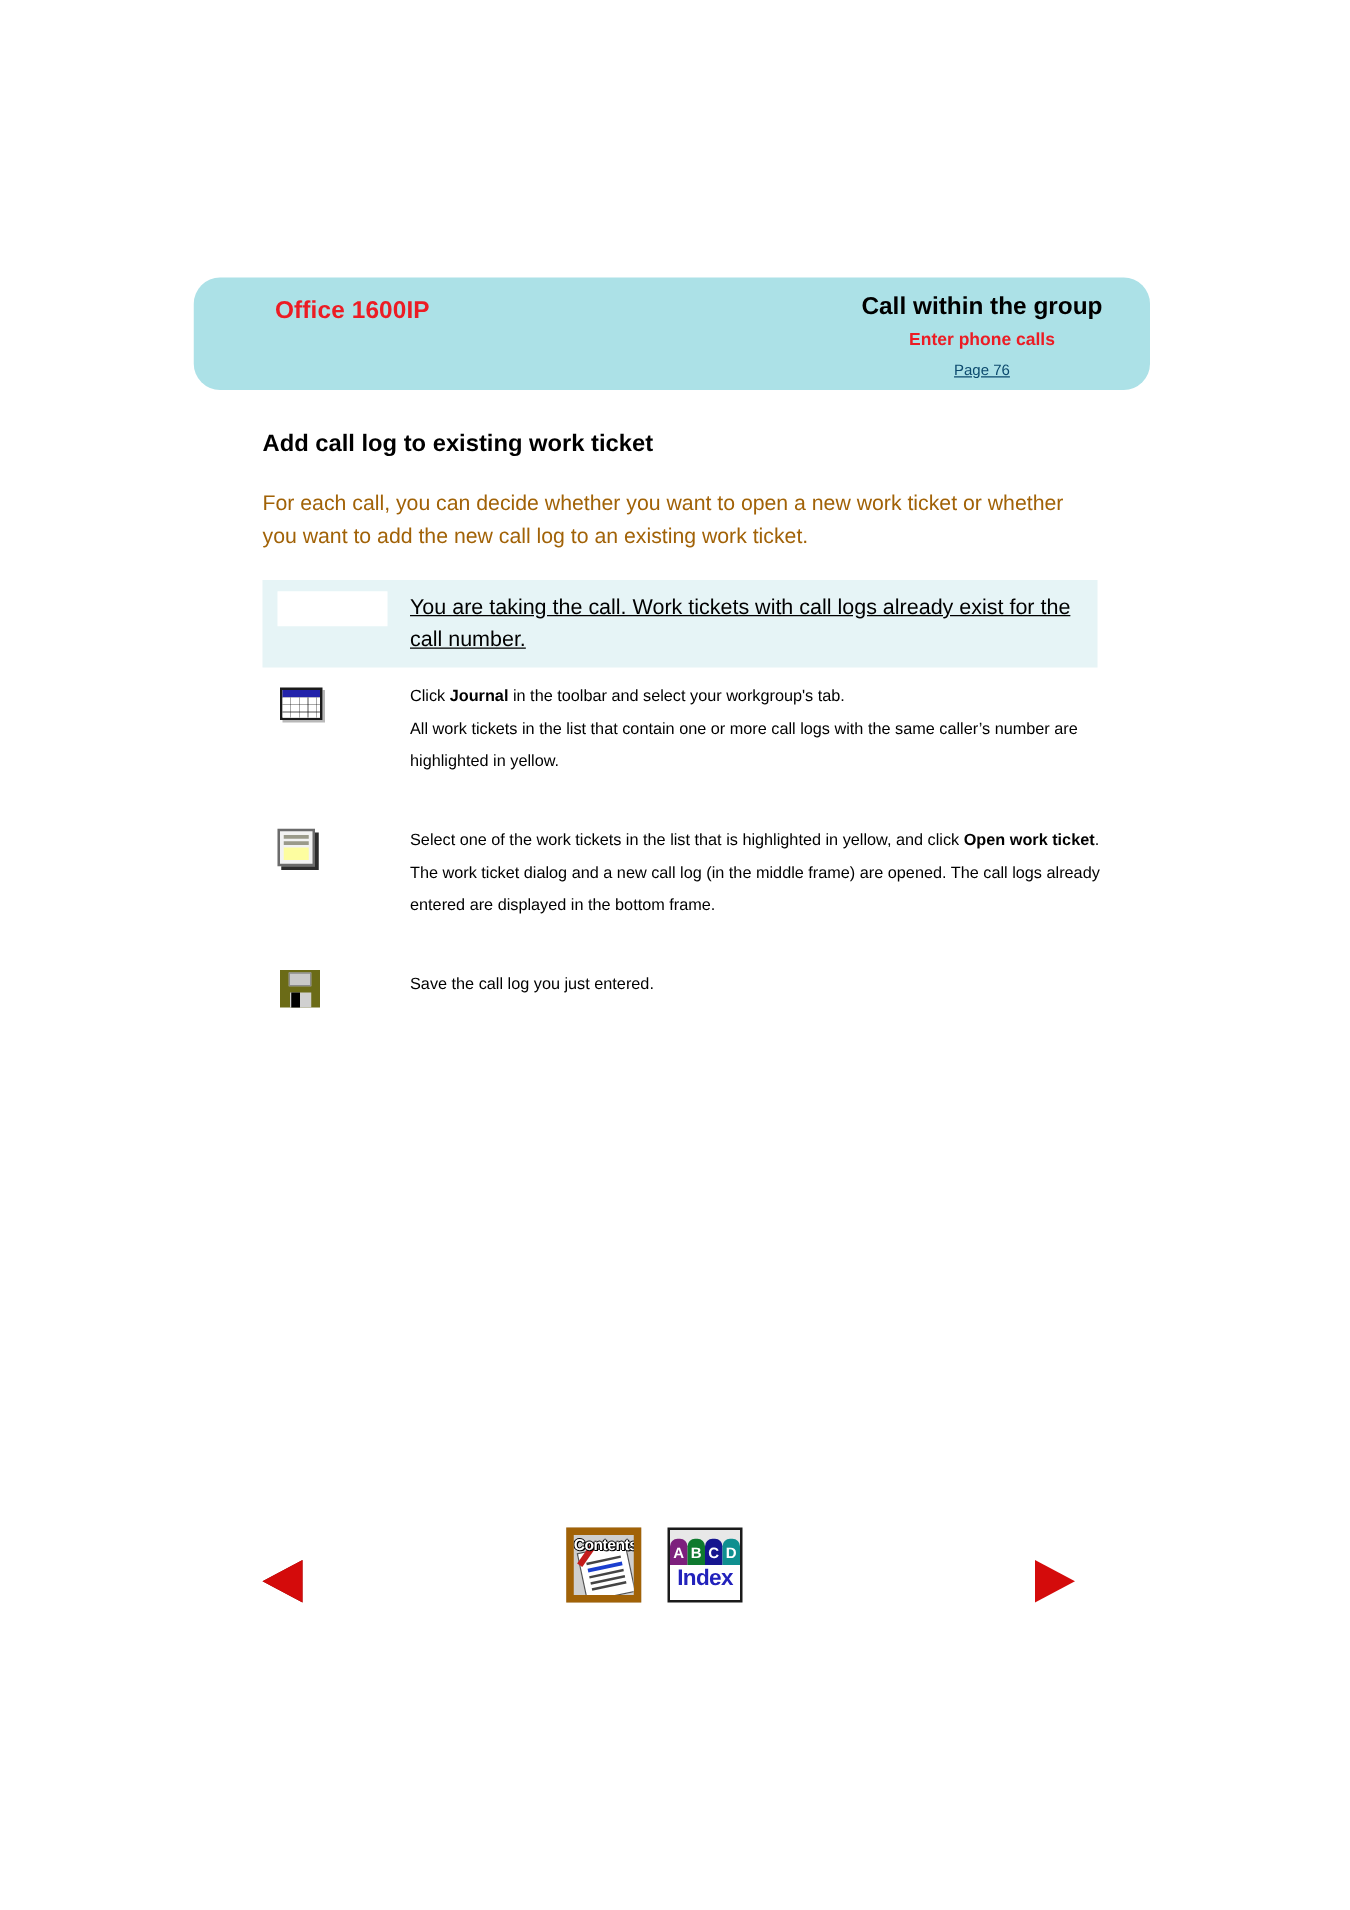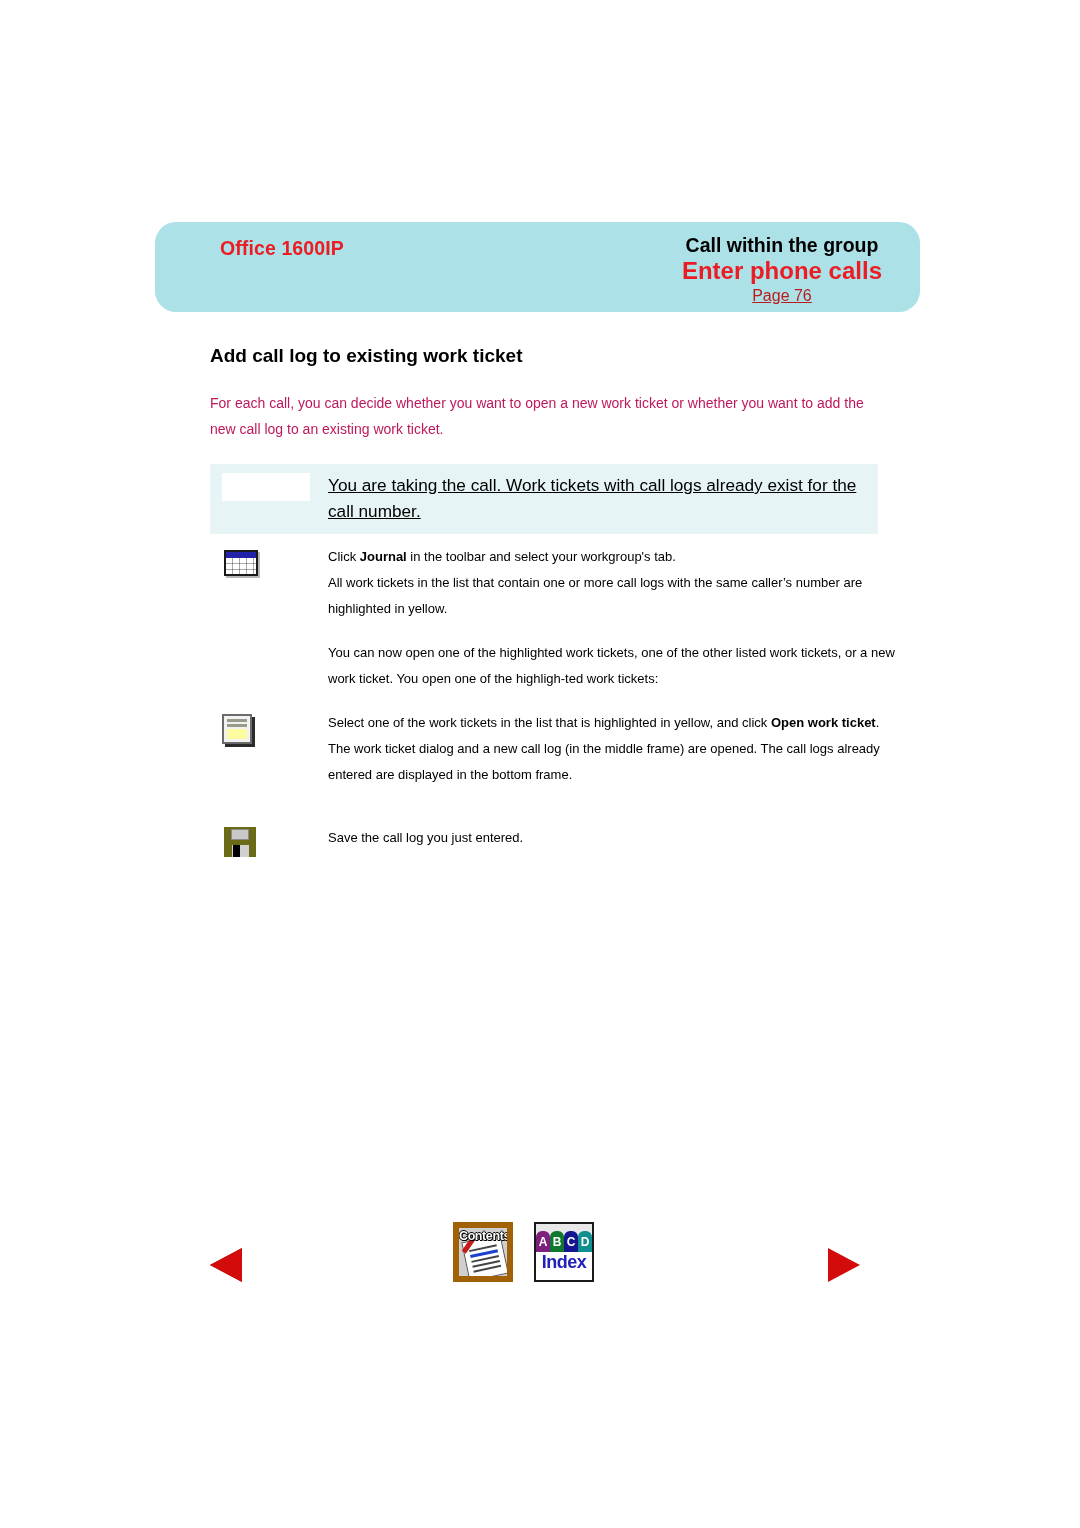--- a/index.html
+++ b/index.html
@@ -53,30 +53,30 @@
     text-align: center;
   }
   .header-line1 {
     font-size: 19.5px;
     font-weight: bold;
     color: #000000;
     line-height: 26px;
     white-space: nowrap;
   }
   .header-line2 {
-    font-size: 24px;
+    font-size: 14px;
     font-weight: bold;
     color: #ec1c24;
     line-height: 26px;
     white-space: nowrap;
   }
   .header-page {
-    font-size: 16px;
+    font-size: 12px;
     font-weight: normal;
-    color: #b91c1c;
+    color: #0c4a6e;
     line-height: 24px;
     white-space: nowrap;
     text-decoration: underline;
   }
 
   
   .content {
     position: absolute;
     left: 210px;
     top: 344px;
@@ -85,23 +85,23 @@
 
   .section-title {
     font-size: 19px;
     font-weight: bold;
     color: #000000;
     margin: 0 0 22px 0;
     line-height: 24px;
   }
 
   .intro-para {
-    font-size: 14px;
+    font-size: 17px;
     line-height: 26px;
-    color: #be185d;
+    color: #a16207;
     margin: 0 0 22px 0;
     width: 668px;
   }
 
   
   .note-box {
     position: relative;
     background: #e6f4f6;
     width: 668px;
     min-height: 46px;
@@ -422,23 +422,20 @@
       <div class="step-text">
         <p><span>Click </span><b class="inline-bold">Journal</b><span> in the toolbar and select your workgroup's tab.</span></p>
         <p>All work tickets in the list that contain one or more call logs with the same caller’s number are highlighted in yellow.</p>
       </div>
     </div>
 
     <div class="gap-sm"></div>
 
     <div class="step">
       <div class="step-gutter"></div>
-      <div class="step-text">
-        <p>You can now open one of the highlighted work tickets, one of the other listed work tickets, or a new work ticket. You open one of the highligh-ted work tickets:</p>
-      </div>
     </div>
 
     <div class="gap-sm"></div>
 
     <div class="step">
       <div class="step-gutter">
         <div class="icon-ticket">
           <div class="it-line it-l1"></div>
           <div class="it-line it-l2"></div>
           <div class="it-body"></div>

